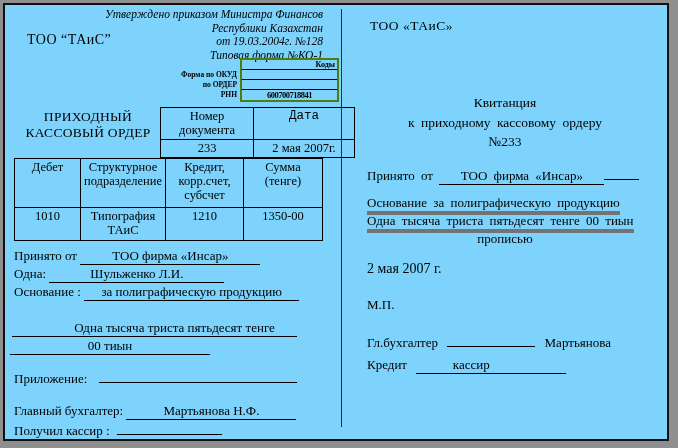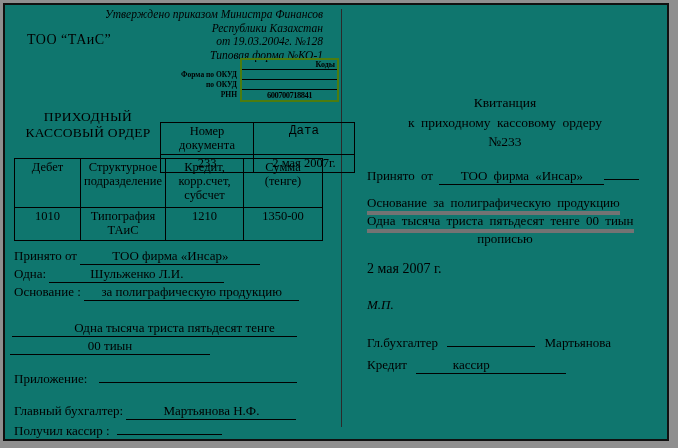--- a/index.html
+++ b/index.html
@@ -7,21 +7,21 @@
   body {
     background:#8f8f8f;
     font-family:"Liberation Serif","DejaVu Serif",serif;
     color:#000;
     position:relative;
     overflow:hidden;
   }
   .doc {
     position:absolute; left:3px; top:3px;
     width:666px; height:438px;
-    background:#0f766e;
+    background:#7dd3fc;
     border:2px solid #101010;
   }
   .divider {
     position:absolute; left:336px; top:4px;
     width:1px; height:418px;
     background:#2a2a2a;
   }
   .abs { position:absolute; }
 
   
@@ -39,21 +39,21 @@
     padding:0 2px; overflow:hidden; }
   .codes-box .crow:last-child { border-bottom:none; }
   .codes-head { text-align:right; font-weight:bold; }
   .rnn-val { text-align:center; font-weight:bold; font-size:8.5px; letter-spacing:-0.5px; }
 
   .order-title { left:4px; top:104px; width:158px; text-align:center;
     font-size:13.5px; line-height:16px; letter-spacing:0.3px; }
 
   table { border-collapse:collapse; }
   td { border:1px solid #000; font-size:12.5px; text-align:center; vertical-align:top; }
-  .numdate { left:155px; top:117px; }
+  .numdate { left:155px; top:102px; }
   .numdate td { padding:1px 3px; line-height:14px; }
   .nd-c1 { width:93px; } .nd-c2 { width:101px;font-family:Liberation Mono, monospace; }
   .nd-head td { height:32px; }
   .nd-row td { height:18px; }
 
   .main-table { left:9px; top:153px; }
   .main-table td { padding:1px 2px; line-height:14px; }
   .mt-h td { height:49px; }
   .mt-r td { height:33px; }
   .mt-c1 { width:66px; } .mt-c2 { width:85px; } .mt-c3 { width:78px; } .mt-c4 { width:79px; }
@@ -79,21 +79,21 @@
     <div>Утверждено приказом Министра Финансов</div>
     <div>Республики Казахстан</div>
     <div>от 19.03.2004г. №128</div>
     <div>Типовая форма №КО-1</div>
   </div>
 
   <div class="abs company-left">ТОО “ТАиС”</div>
 
   <div class="abs code-labels">
     <div>Форма по ОКУД</div>
-    <div>по ОКУД</div>
+    <div>по ОРДЕР</div>
     <div>РНН</div>
   </div>
 
   <div class="abs codes-box">
     <div class="crow codes-head">Коды</div>
     <div class="crow"></div>
     <div class="crow"></div>
     <div class="crow rnn-val">600700718841</div>
   </div>
 
@@ -162,41 +162,42 @@
   <div class="abs line" style="left:9px; top:398px;">
     <span>Главный бухгалтер:</span>
     <span class="u" style="min-width:170px; padding:0 6px;">Мартьянова Н.Ф.</span>
   </div>
 
   <div class="abs line" style="left:9px; top:418px;">
     <span>Получил кассир :</span>
     <span class="u" style="width:105px; margin-left:4px;"></span>
   </div>
 
+  <div class="abs company-right">ТОО «ТАиС»</div>
 
   <div class="abs receipt-title">
     <div>Квитанция</div>
     <div>к приходному кассовому ордеру</div>
     <div>№233</div>
   </div>
 
   <div class="abs line wsp" style="left:362px; top:163px;">
     <span>Принято от</span>
     <span class="u" style="min-width:165px; padding:0 6px;">ТОО фирма «Инсар»</span><span class="u" style="width:35px;"></span>
   </div>
 
   <div class="abs line wsp ut" style="left:362px; top:190px;">Основание за полиграфическую продукцию</div>
 
   <div class="abs line wsp ut" style="left:362px; top:208px;">Одна тысяча триста пятьдесят тенге 00 тиын</div>
 
   <div class="abs line center-right" style="top:226px;">прописью</div>
 
   <div class="abs line" style="left:362px; top:256px; font-size:14px;">2 мая 2007 г.</div>
 
-  <div class="abs line" style="left:362px; top:292px;font-style:italic;">М.П.</div>
+  <div class="abs line" style="left:362px; top:292px;">М.П.</div>
 
   <div class="abs line" style="left:362px; top:330px;">
     <span>Гл.бухгалтер</span>
     <span class="u" style="width:88px; margin:0 6px;"></span>
     <span>Мартьянова</span>
   </div>
 
   <div class="abs line" style="left:362px; top:352px;">
     <span>Кредит</span>
     <span class="u" style="width:150px; margin-left:6px; padding-right:40px;">кассир</span>

